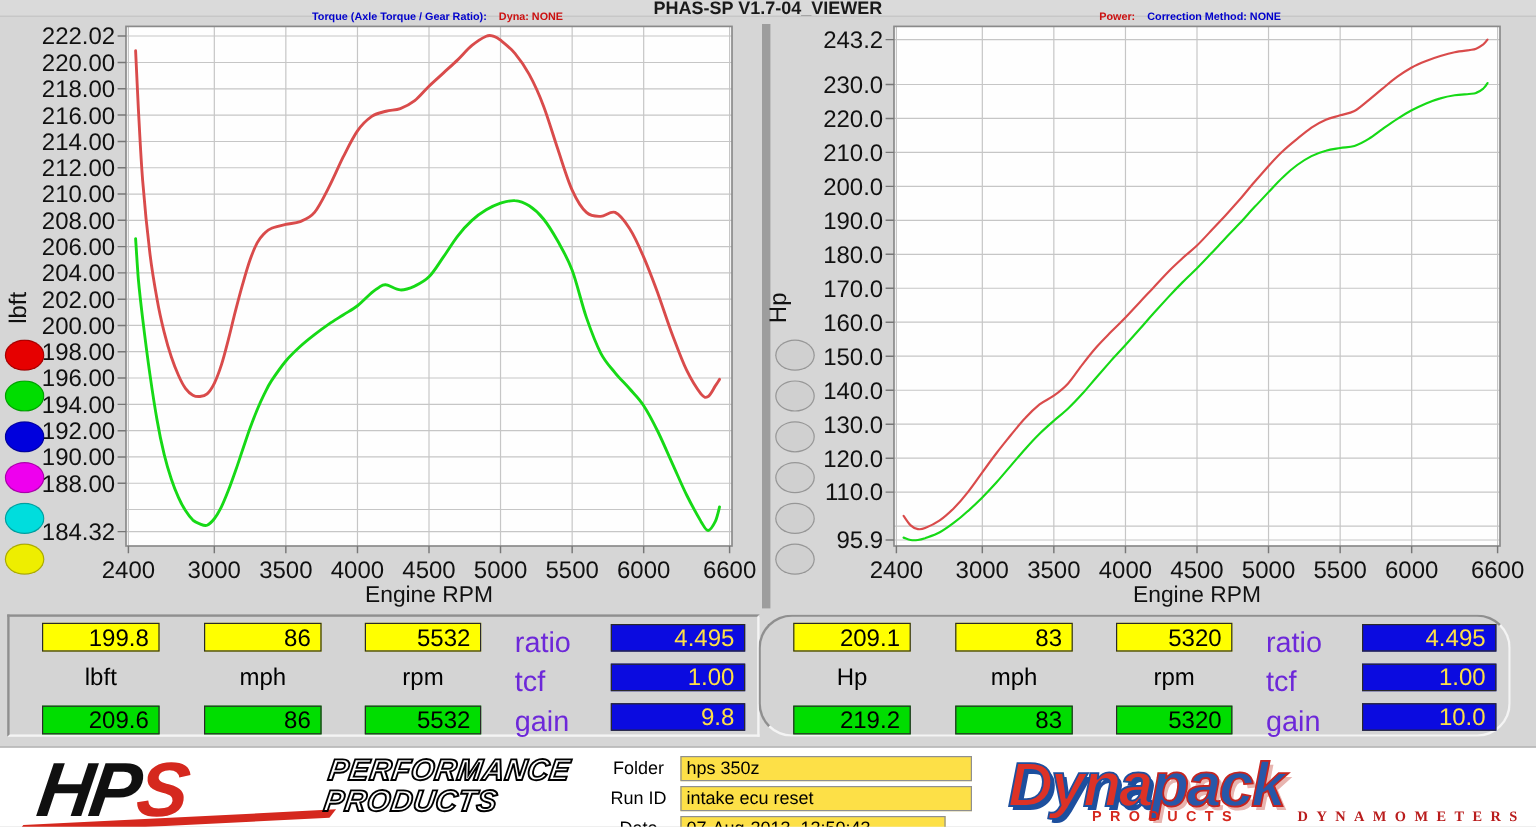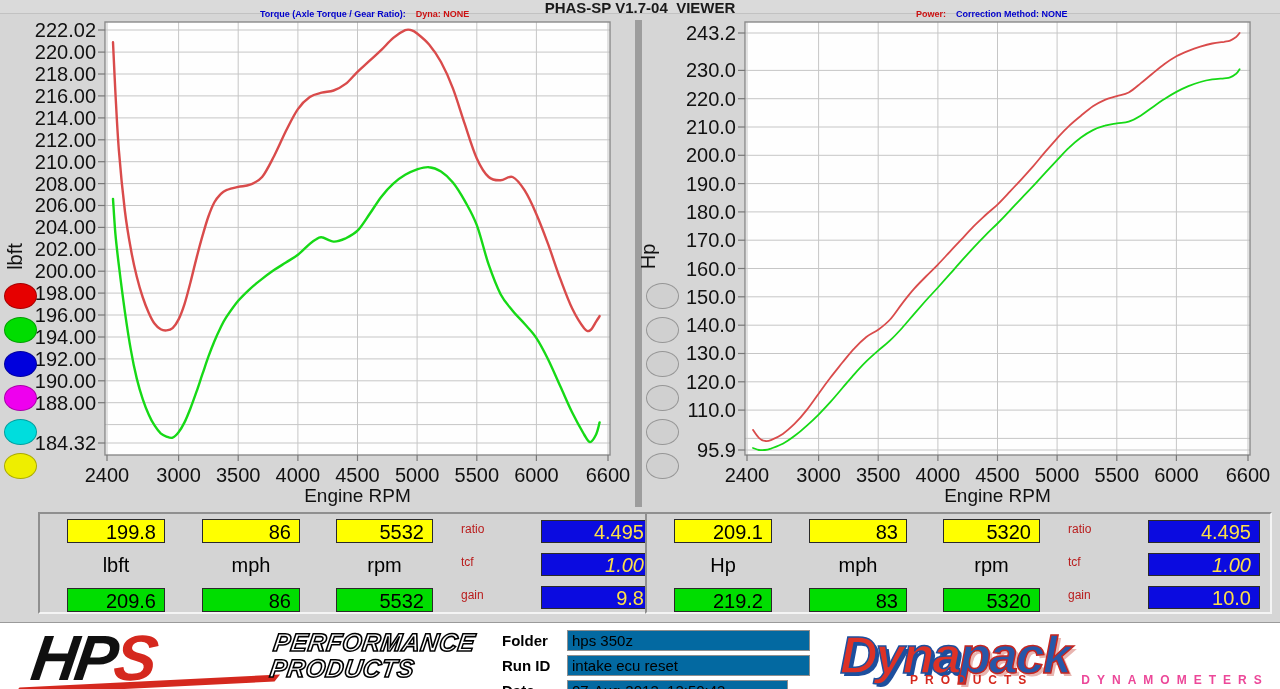--- a/index.html
+++ b/index.html
@@ -26,53 +26,53 @@
   .stat-panel{
     position:absolute;top:512px;width:627px;height:102px;background:#d4d4d4;
     border:2px solid;border-color:#8f8f8f #f4f4f4 #f4f4f4 #8f8f8f;box-sizing:border-box;
   }
   .vbox{position:absolute;height:24px;line-height:24px;border:1px solid #2a2a2a;
         font-size:20px;text-align:right;padding-right:8px;box-sizing:border-box;}
   .vbox.yellow{background:#ffff00;}
   .vbox.green{background:#00dd00;}
   .vbox.blue{background:#0b0be0;color:#fde047;}
   .unit-label{position:absolute;font-size:20px;text-align:center;color:#000;}
-  .stat-label{position:absolute;font-size:12px;color:#b91c1c;}
+  .stat-label{position:absolute;font-size:24px;color:#6d28d9;}
   .b1{left:27px;width:98px;} .b2{left:162px;width:98px;} .b3{left:296px;width:97px;}
   .rowA{top:5px;} .rowB{top:40px;} .rowC{top:74px;}
   .sbox{left:501px;width:112px;height:23px;line-height:23px;}
-  .sb1{top:6px;} .sb2{top:39px;font-style:italic;} .sb3{top:72px;}
+  .sb1{top:6px;} .sb2{top:39px;} .sb3{top:72px;}
   .sl1{top:8px;} .sl2{top:41px;} .sl3{top:74px;}
   .stat-label{left:421px;}
   
   .footer{position:absolute;left:0;right:0;top:622px;bottom:0;background:#ffffff;border-top:1px solid #9a9a9a;}
   .fields{position:absolute;left:502px;top:7px;}
   .frow{display:flex;align-items:center;margin-bottom:4px;}
-  .flabel{width:60px;text-align:left;font-weight:bold;font-size:15px;padding-right:5px;}
-  .fbox{width:237px;height:19px;line-height:19px;border:1px solid #8f8f8f;background:#0369a1;
+  .flabel{width:60px;text-align:center;font-weight:normal;font-size:15px;padding-right:5px;}
+  .fbox{width:237px;height:19px;line-height:19px;border:1px solid #8f8f8f;background:#fde047;
         font-size:15px;padding-left:4px;white-space:pre;}
   .frow.date .fbox{width:215px;}
   
   .hps-logo{position:absolute;left:22px;top:6px;width:445px;height:58px;}
   .hps-mark{position:absolute;left:10px;top:-8px;font-style:italic;font-weight:900;font-size:64px;
             letter-spacing:-3px;transform:skewX(-8deg);}
   .hps-hp{color:#101010;} .hps-s{color:#d5281e;}
   .hps-swoosh{position:absolute;left:0px;top:52px;width:250px;height:7px;background:#d5281e;
               transform:skewX(-40deg) rotate(-3deg);}
   .hps-text{position:absolute;left:250px;top:0px;font-style:italic;font-weight:900;font-size:25px;
             line-height:26px;color:#ffffff;-webkit-text-stroke:1.6px #000;transform:skewX(-8deg);
             letter-spacing:0.5px;}
   
   .dyna-logo{position:absolute;left:840px;top:2px;width:462px;height:62px;}
   .dyna-word{font-style:italic;font-weight:900;font-size:52px;letter-spacing:-2px;white-space:nowrap;}
   .dyna-a{color:#dd3226;-webkit-text-stroke:1.5px #1d4f9e;text-shadow:3px 3px 0 #1d4f9e;}
   .dyna-b{color:#2757a8;-webkit-text-stroke:1.5px #c62520;text-shadow:3px 3px 0 #e8b5b0;}
   .dyna-sub{position:absolute;left:70px;top:48px;display:flex;gap:48px;font-size:12px;font-weight:bold;
             letter-spacing:7px;}
-  .dyna-sub .c{color:#d5281e;} .dyna-sub .d{color:#ec4899;}
+  .dyna-sub .c{color:#d5281e;} .dyna-sub .d{color:#b91c1c;font-family:Liberation Serif, serif;}
 </style>
 </head>
 <body>
 
 <div class="titlebar">PHAS-SP V1.7-04_VIEWER</div>
 
 <div class="subheader" style="left:260px;"><span class="blue-t">Torque (Axle Torque / Gear Ratio):</span><span>    </span><span class="red-t">Dyna: NONE</span></div>
 <div class="subheader" style="left:916px;"><span class="red-t">Power:</span><span>    </span><span class="blue-t">Correction Method: NONE</span></div>
 
 <svg id="chart-left-svg" class="chart-svg" width="630" height="487">
@@ -260,39 +260,39 @@
   </div>
 <div id="run-buttons-right">
     <div class="run-btn" style="left: 646px; top: 283px; background: rgb(208, 208, 208);"></div>
     <div class="run-btn" style="left: 646px; top: 317px; background: rgb(208, 208, 208);"></div>
     <div class="run-btn" style="left: 646px; top: 351px; background: rgb(208, 208, 208);"></div>
     <div class="run-btn" style="left: 646px; top: 385px; background: rgb(208, 208, 208);"></div>
     <div class="run-btn" style="left: 646px; top: 419px; background: rgb(208, 208, 208);"></div>
     <div class="run-btn" style="left: 646px; top: 453px; background: rgb(208, 208, 208);"></div>
   </div>
 
-<div class="stat-panel" style="left:6px;margin-left:32px;">
+<div class="stat-panel" style="left:6px;">
   <div class="vbox yellow b1 rowA">199.8</div>
   <div class="vbox yellow b2 rowA">86</div>
   <div class="vbox yellow b3 rowA">5532</div>
   <div class="unit-label b1 rowB">lbft</div>
   <div class="unit-label b2 rowB">mph</div>
   <div class="unit-label b3 rowB">rpm</div>
   <div class="vbox green b1 rowC">209.6</div>
   <div class="vbox green b2 rowC">86</div>
   <div class="vbox green b3 rowC">5532</div>
   <div class="stat-label sl1">ratio</div>
   <div class="stat-label sl2">tcf</div>
   <div class="stat-label sl3">gain</div>
   <div class="vbox blue sbox sb1">4.495</div>
   <div class="vbox blue sbox sb2">1.00</div>
   <div class="vbox blue sbox sb3">9.8</div>
 </div>
 
-<div class="stat-panel" style="left:645px;">
+<div class="stat-panel" style="left:632px;border-radius:28px;">
   <div class="vbox yellow b1 rowA">209.1</div>
   <div class="vbox yellow b2 rowA">83</div>
   <div class="vbox yellow b3 rowA">5320</div>
   <div class="unit-label b1 rowB">Hp</div>
   <div class="unit-label b2 rowB">mph</div>
   <div class="unit-label b3 rowB">rpm</div>
   <div class="vbox green b1 rowC">219.2</div>
   <div class="vbox green b2 rowC">83</div>
   <div class="vbox green b3 rowC">5320</div>
   <div class="stat-label sl1">ratio</div>

